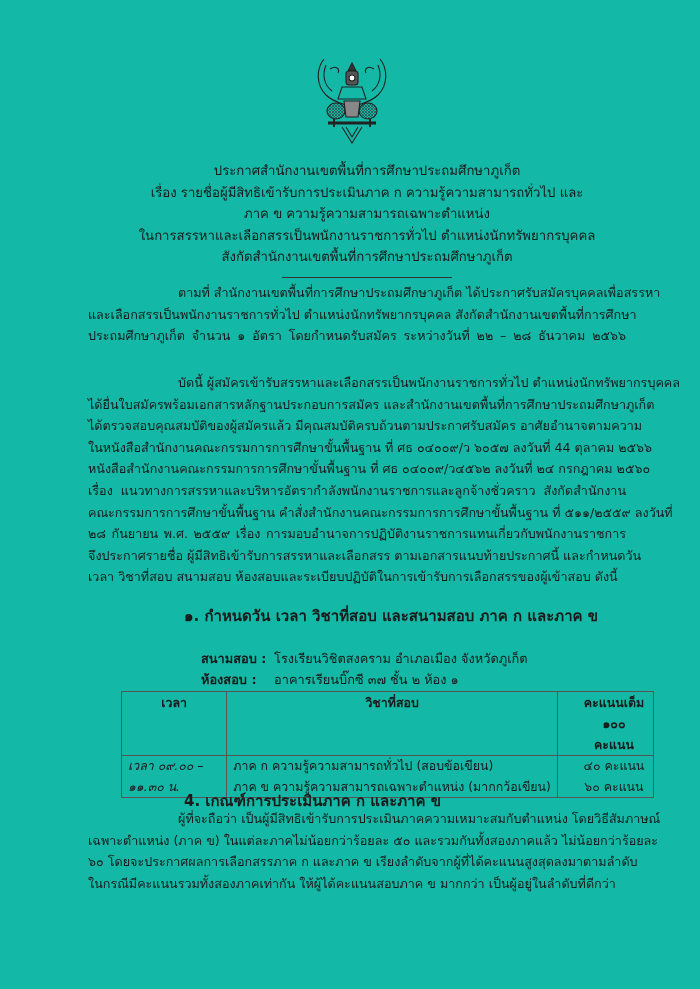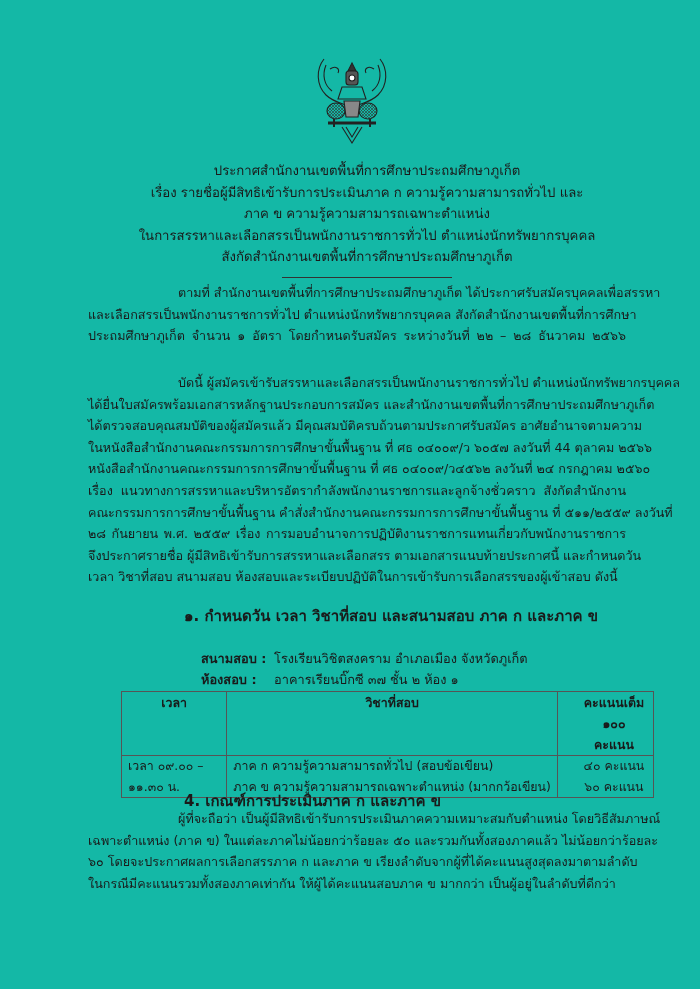--- a/index.html
+++ b/index.html
@@ -41,21 +41,21 @@
     border-collapse: collapse; font-size: 12.4px; margin-left: 20px;
   }
   table.exam td, table.exam th {
     border: 1px solid #555; padding: 0 6px; vertical-align: top;
   }
   table.exam th { font-weight: bold; text-align: center; line-height: 21px; height: 42px; }
   table.exam td { line-height: 20.5px; }
   table.exam .c1 { width: 134px; }
   table.exam .c2 { width: 292px; }
   table.exam .c3 { width: 70px; text-align: center; padding-left: 23px; }
-  table.exam td.c1 { text-align: left; }
+  table.exam td.c1 { text-align: left; font-style: italic; }
   table.exam td div { white-space: nowrap; }
 </style>
 </head>
 <body>
 
 <div class="page">
 
   <svg class="emblem" viewBox="0 0 80 92">
     <g fill="none" stroke="#222" stroke-width="1.1">
       <path d="M12 4 C4 14 4 30 14 40 C20 46 28 48 34 50"></path>

